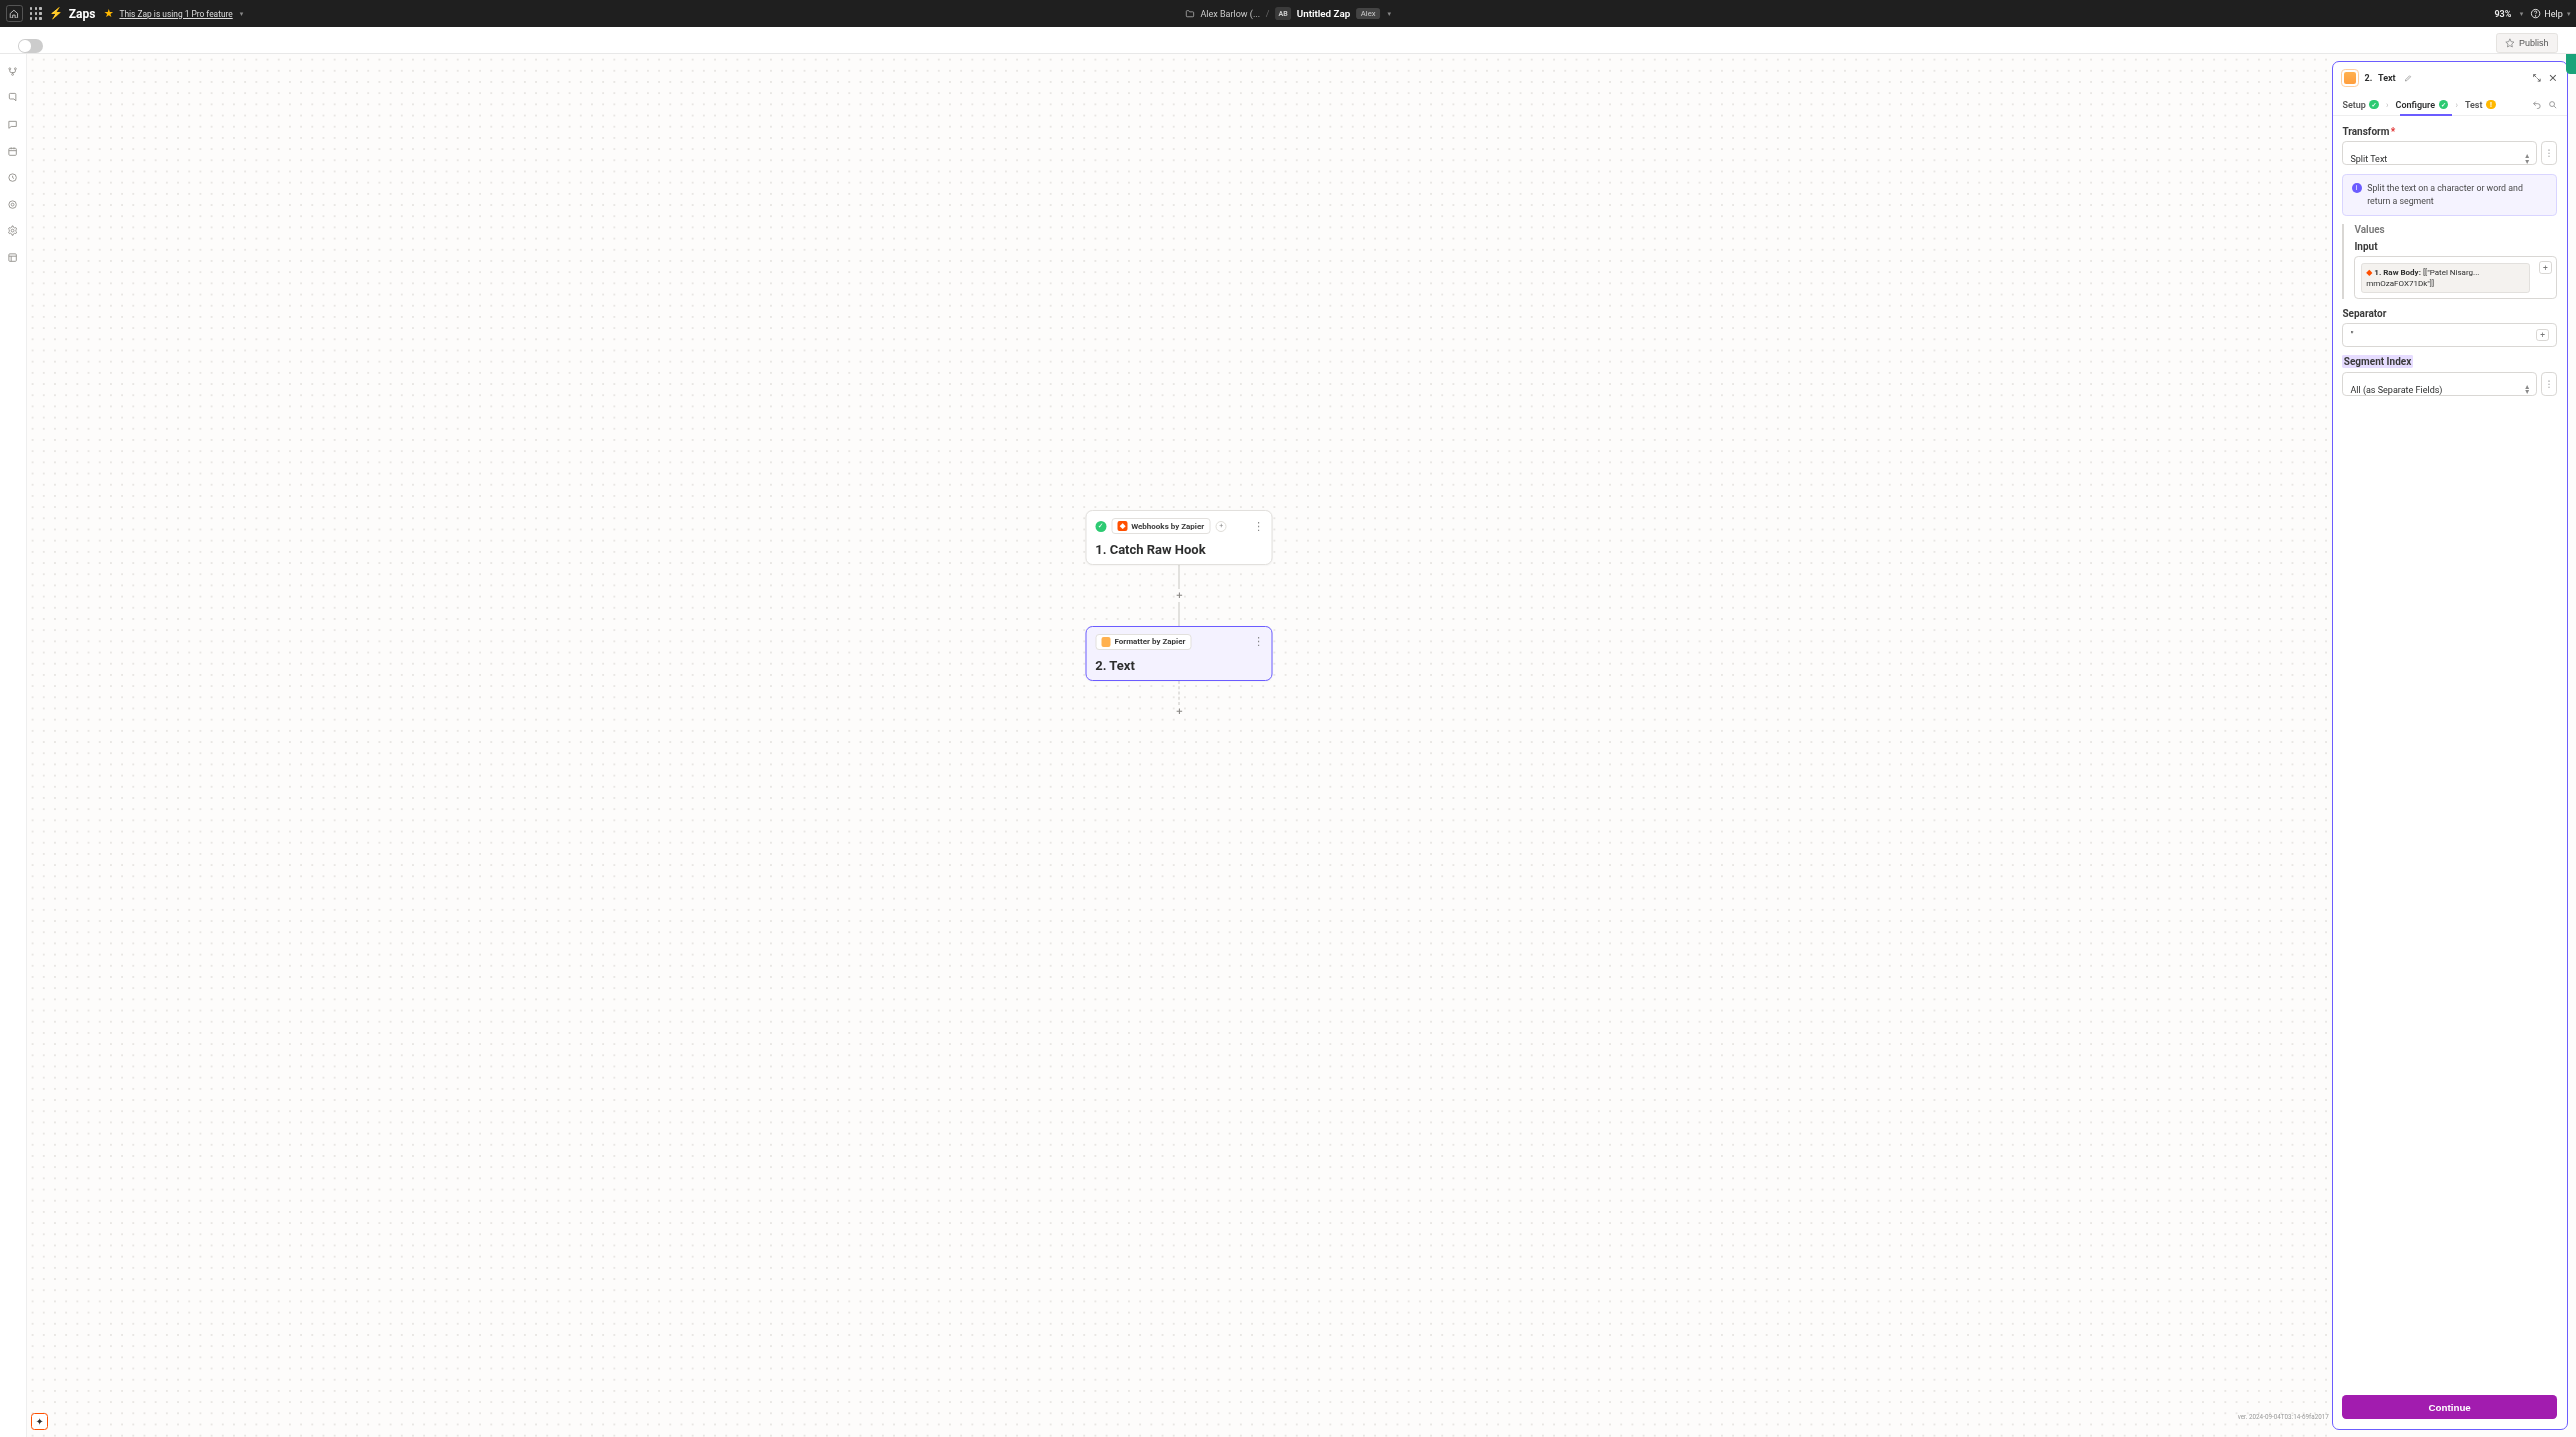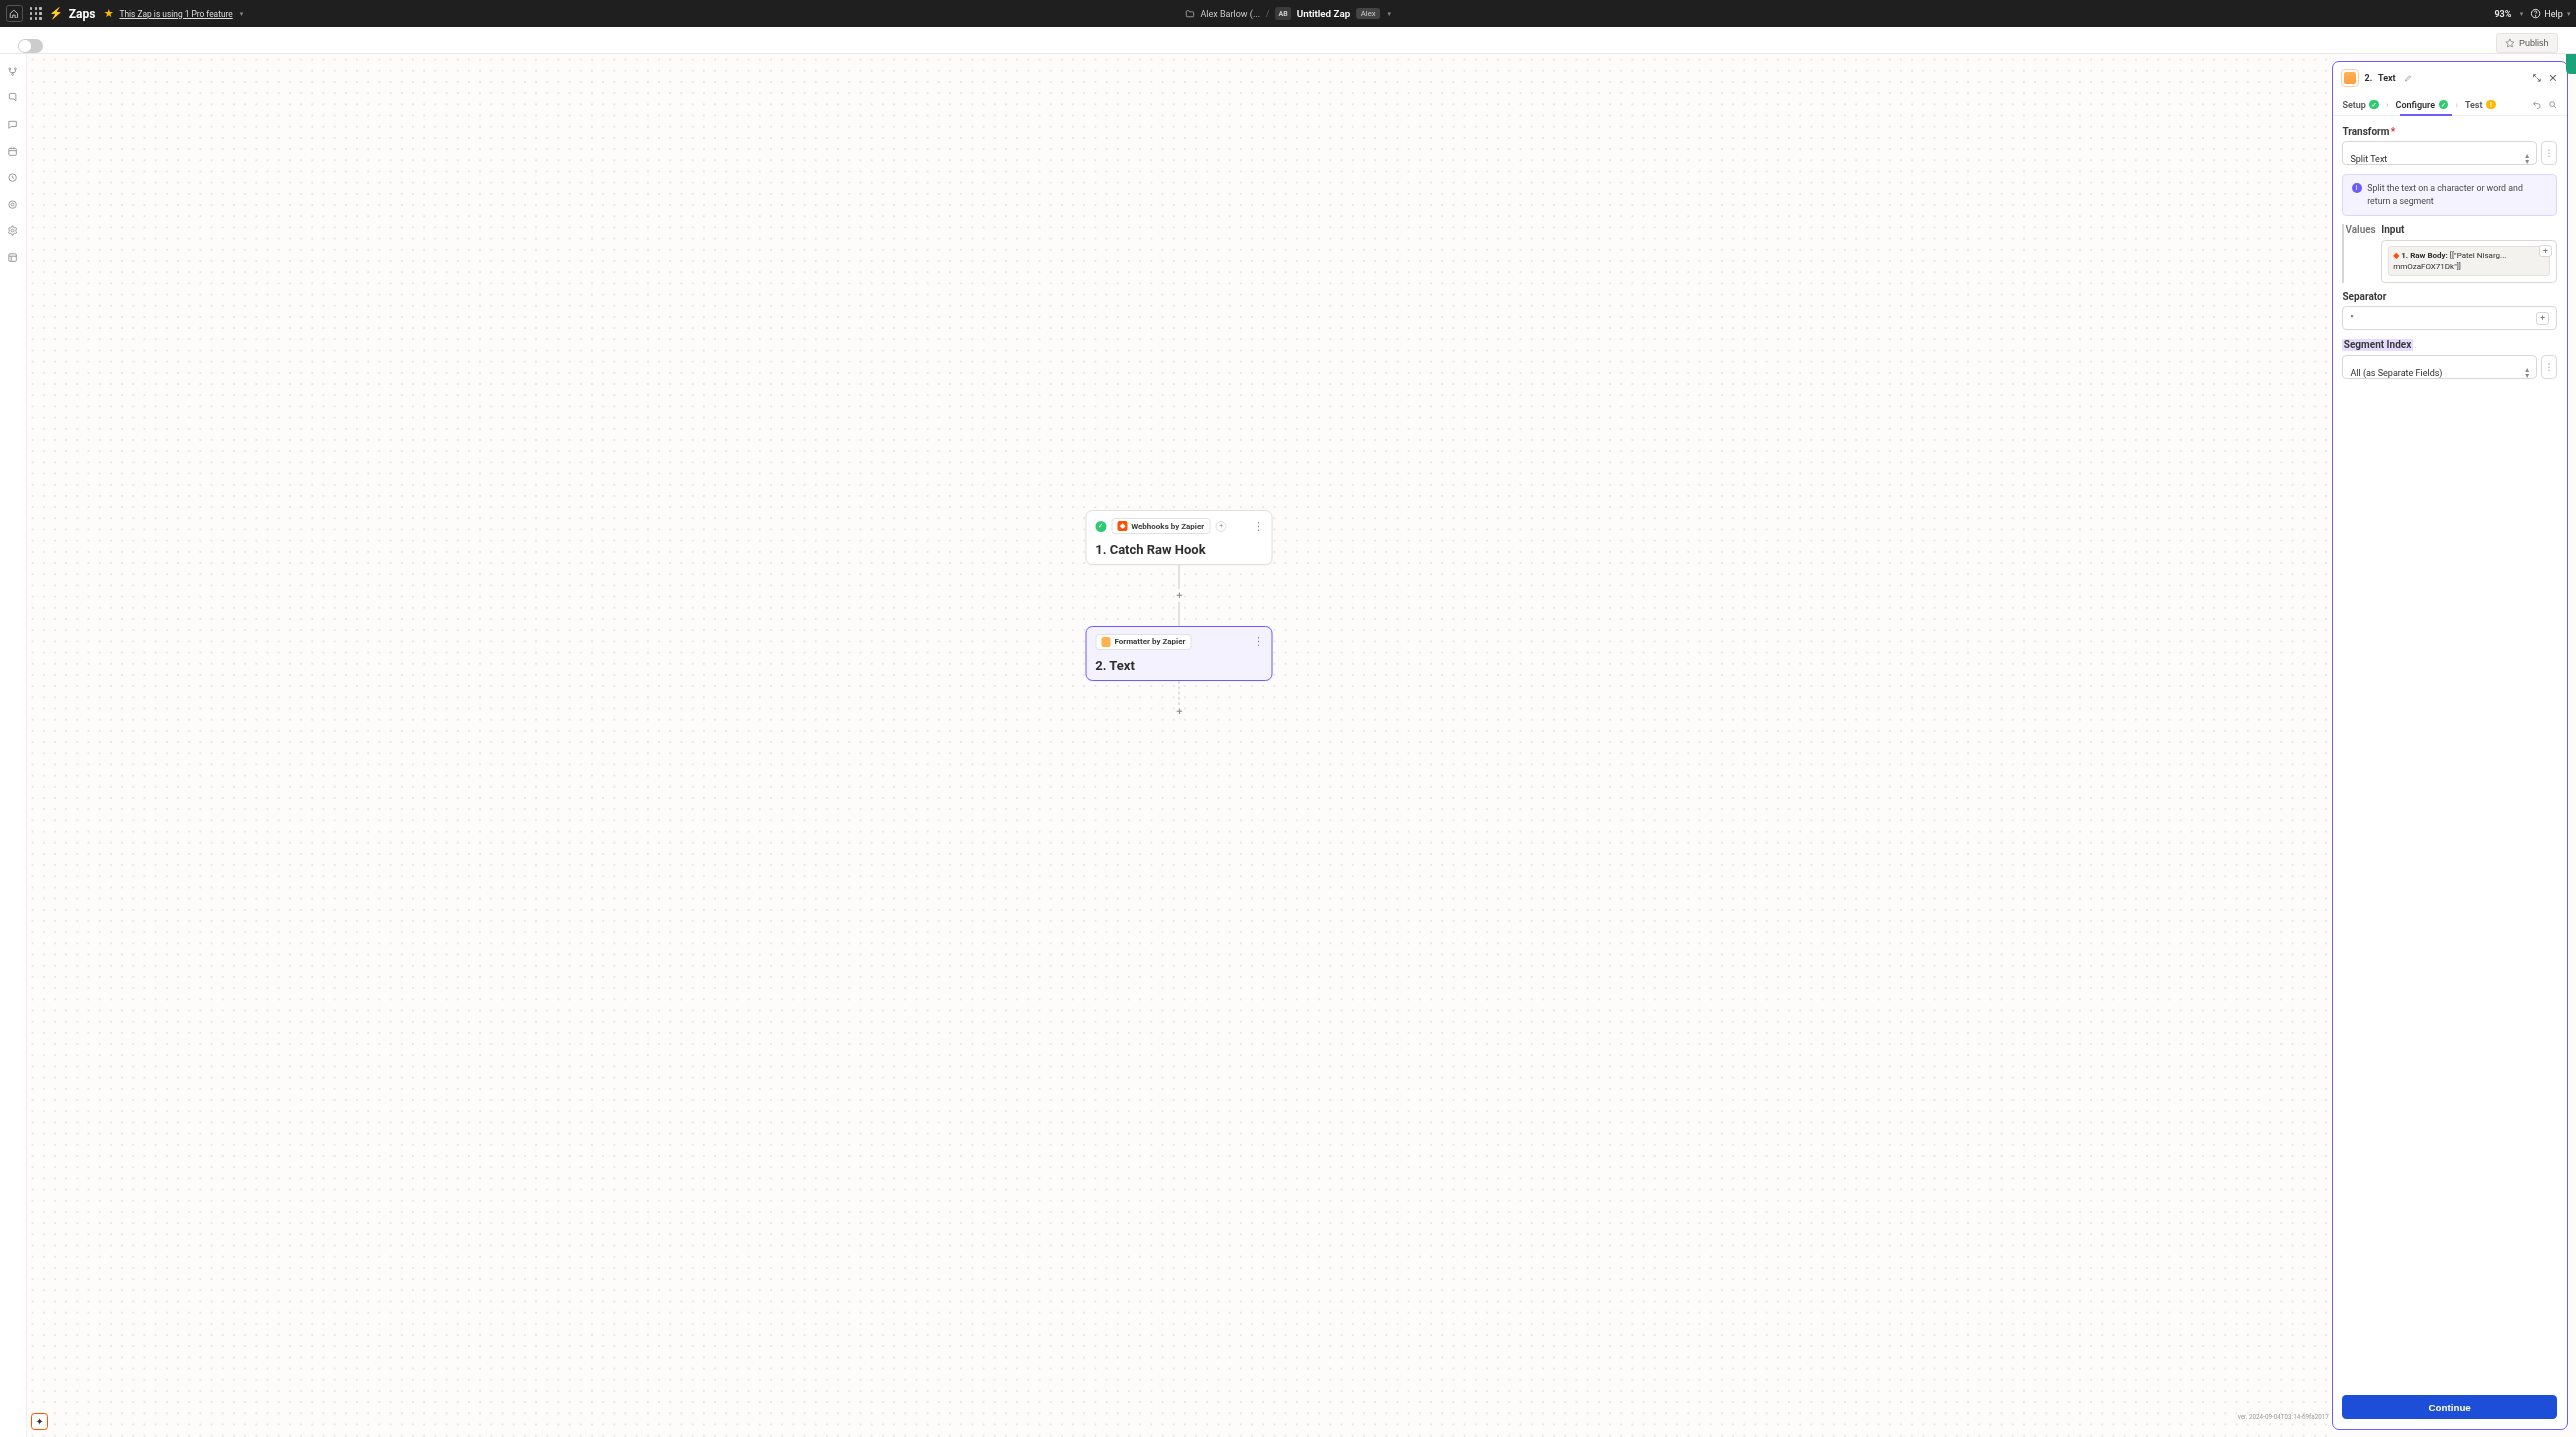--- a/index.html
+++ b/index.html
@@ -83,26 +83,26 @@
 .rp-body{flex:1;padding:9.8px 9.8px 7px;overflow:auto;display:flex;flex-direction:column;gap:8.4px}
 .fld-label{font-size:10px;font-weight:700;color:#3a3a3a}
 .fld-label .req{color:#e02f2f;margin-left:1.4px}
 .fld-label.hl{background:#e6dcff;display:inline-block;padding:0.7px 1.4px;border-radius:1.4px}
 .select-box{display:flex;align-items:flex-end;border:0.7px solid #d9d7d4;border-radius:4.2px;height:24px;padding:0 7px;font-size:9px}
 .select-box .updn{margin-left:auto;color:#888;font-size:7.7px;line-height:5.6px}
 .select-row{display:flex;gap:4.2px}
 .more-dots{width:15.5px;border:0.7px solid #d9d7d4;border-radius:4.2px;display:flex;align-items:center;justify-content:center;color:#777}
 .info-banner{border:0.7px solid #d9d5ff;background:#f5f3ff;border-radius:4.2px;padding:7px 8.4px;font-size:8.8px;color:#4a4a4a;display:flex;gap:5.6px;line-height:1.5}
 .info-dot{width:9.8px;height:9.8px;border-radius:50%;background:#6b5cff;color:#fff;font-size:7px;display:flex;align-items:center;justify-content:center;flex:none;margin-top:1.4px}
-.vals-block{border-left:2.1px solid #d9d7d4;padding-left:1px;display:flex;gap:5.6px}
+.vals-block{border-left:2.1px solid #d9d7d4;padding-left:10px;display:flex;flex-direction:column;gap:5.6px}
 .pill-area{border:0.7px solid #d9d7d4;border-radius:4.2px;padding:5.6px;display:flex;gap:4.2px;align-items:flex-start;flex-wrap:wrap;min-height:34px;position:relative}
 .data-pill{background:#f4f2ef;border:0.7px solid #e2e0dd;border-radius:2.8px;padding:2.8px 4.2px;font-size:8px;display:inline-block;line-height:1.4;max-width:169px}
 .pill-plus{position:absolute;right:4.2px;top:4.2px;width:12.6px;height:12.6px;border:0.7px solid #d9d7d4;border-radius:2.8px;display:flex;align-items:center;justify-content:center;font-size:8.4px;color:#777;background:#fff}
 .text-input{border:0.7px solid #d9d7d4;border-radius:4.2px;height:24px;padding:0 7px;font-size:9.8px;position:relative}
-.continue-btn{margin:5.6px 9.8px 9.8px;background:#1d4ed8;color:#fff;border:none;border-radius:4.2px;height:24px;font-size:9.8px;font-weight:600}
+.continue-btn{margin:5.6px 9.8px 9.8px;background:#a21caf;color:#fff;border:none;border-radius:4.2px;height:24px;font-size:9.8px;font-weight:600}
 
 svg{display:block}
 </style>
 </head>
 <body>
 
 <div class="topbar">
   <div class="icon-btn home-btn">
     <svg width="9.8" height="9.8" viewBox="0 0 24 24" fill="none" stroke="currentColor" stroke-width="2">
         <path d="M3 11l9-8 9 8v10a1 1 0 0 1-1 1h-5v-7h-6v7H4a1 1 0 0 1-1-1z"></path>

